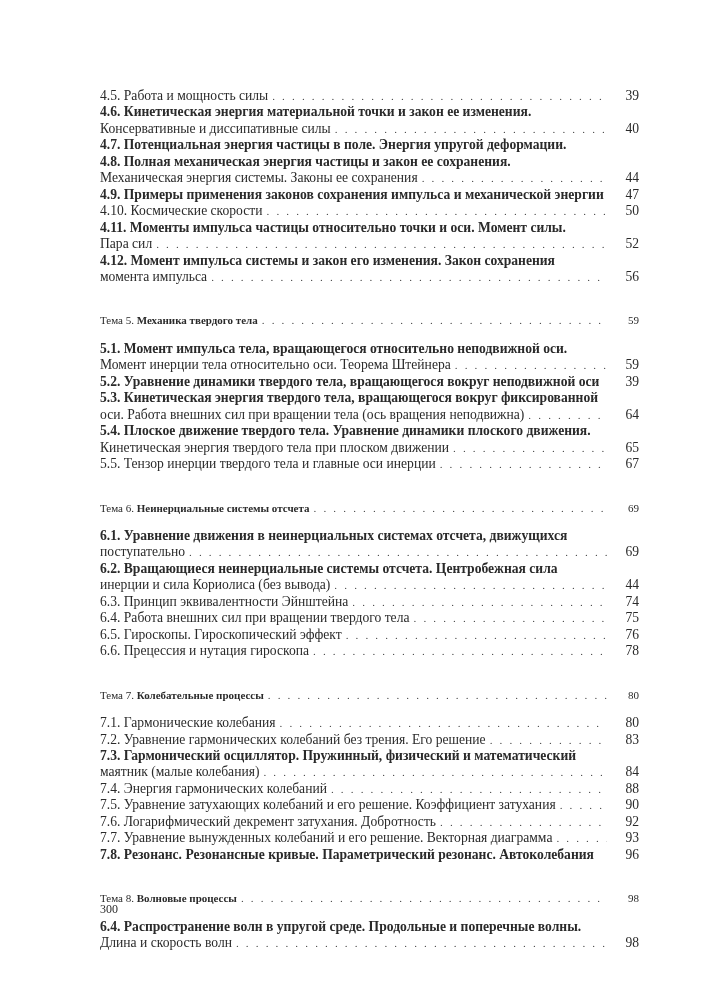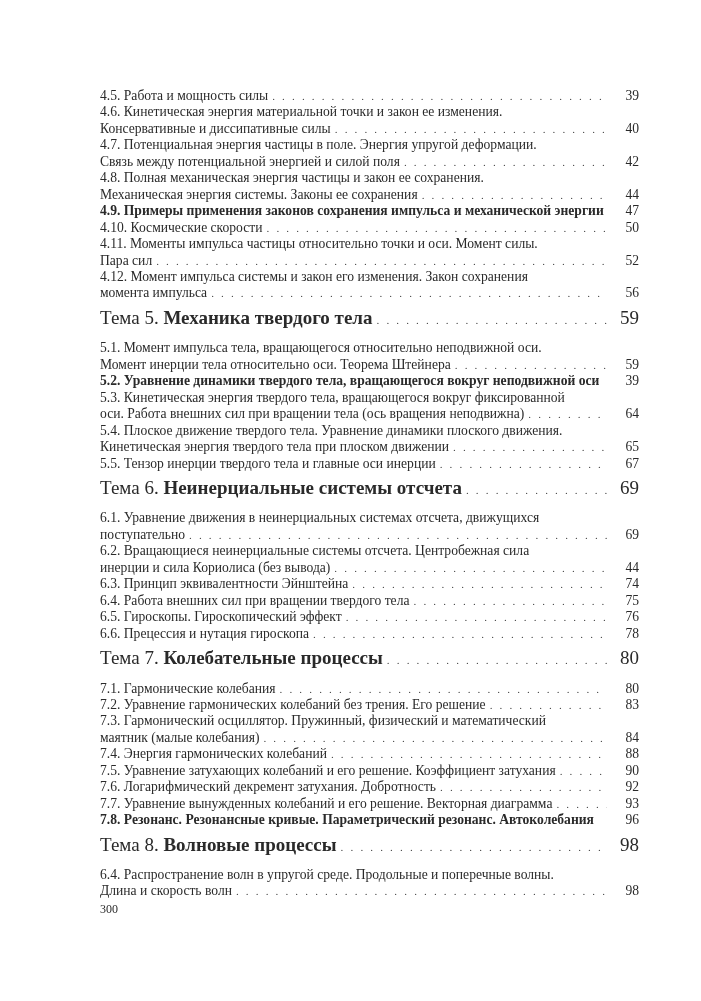--- a/index.html
+++ b/index.html
@@ -6,22 +6,22 @@
     body { width: 701px; height: 1001px; position: relative; overflow: hidden;
            font-family: "Liberation Serif", serif; color: #2a2a2a; }
     .page { position: absolute; left: 100px; top: 88px; width: 539px; }
     .entry { font-size: 13.6px; line-height: 16.45px; }
     .row { display: flex; align-items: baseline; }
     .row .t { white-space: nowrap; }
     .row .dots { flex: 1; overflow: hidden; white-space: nowrap; margin: 0 4px 0 4px; color: #444; letter-spacing: 2.2px; font-size: 11px; }
     .row .dots::before { content: ". . . . . . . . . . . . . . . . . . . . . . . . . . . . . . . . . . . . . . . . . . . . . . . . . . . . . . . . . . . . . . . . . . . . . . . . . . . . . . . . . . . . . . . . . . . . . . . . . . . . . . . . . . . . . . . . . . . . . . . . . . . . . . . . . . . . . . . . ."; }
     .row .pg { width: 28px; text-align: right; flex: 0 0 auto; }
     .row.nodots .t { flex: 1; font-weight: bold; }
-    .line1 { white-space: nowrap; }
-    .topic { margin-top: 8px; margin-bottom: 12px; font-size: 19px; line-height: 16.45px; }
+    .line1 { white-space: nowrap; font-weight: bold; }
+    .topic { margin-top: 27px; margin-bottom: 12px; font-size: 11px; line-height: 16.45px; }
     .topic b { font-weight: bold; }
     .folio { position: absolute; left: 100px; top: 902px; font-size: 12px; }
   </style>
 </head>
 <body>
 
 <div class="page" id="toc">
     <div class="entry">
       <div class="row">
         <span class="t">4.5. Работа и мощность силы</span>
@@ -32,25 +32,20 @@
     <div class="entry">
       <div class="line1">4.6. Кинетическая энергия материальной точки и закон ее изменения.</div>
       <div class="row">
         <span class="t">Консервативные и диссипативные силы</span>
         <span class="dots"></span>
         <span class="pg">40</span>
       </div>
     </div>
     <div class="entry">
       <div class="line1">4.7. Потенциальная энергия частицы в поле. Энергия упругой деформации.</div>
-      <div class="row">
-        <span class="t">Связь между потенциальной энергией и силой поля</span>
-        <span class="dots"></span>
-        <span class="pg">42</span>
-      </div>
     </div>
     <div class="entry">
       <div class="line1">4.8. Полная механическая энергия частицы и закон ее сохранения.</div>
       <div class="row">
         <span class="t">Механическая энергия системы. Законы ее сохранения</span>
         <span class="dots"></span>
         <span class="pg">44</span>
       </div>
     </div>
     <div class="entry">

